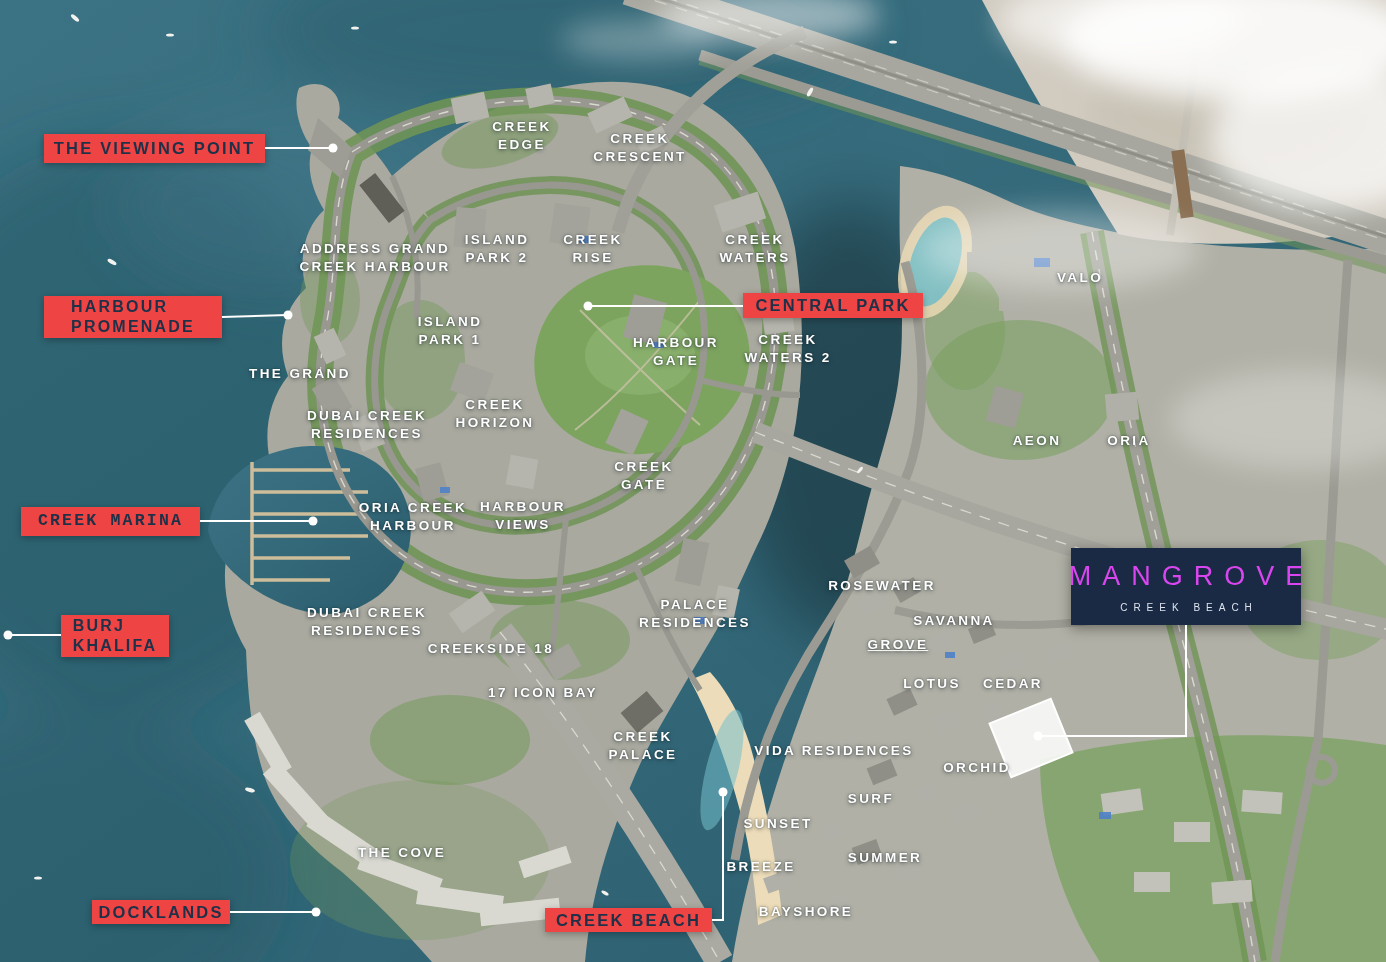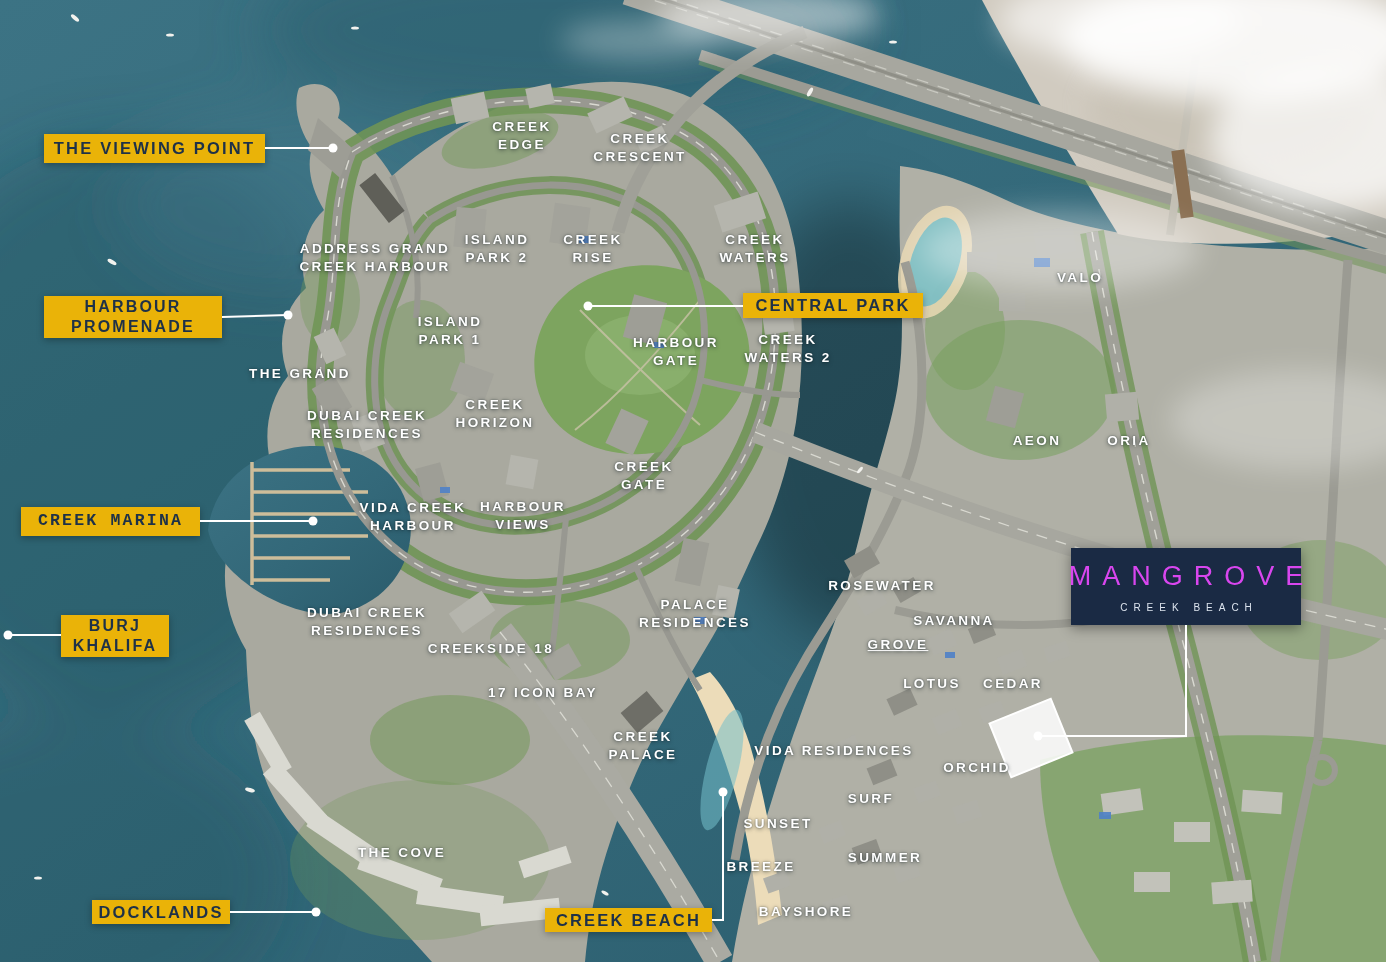--- a/index.html
+++ b/index.html
@@ -10,23 +10,23 @@
   svg.art{position:absolute;left:0;top:0;}
   #labels-layer{position:absolute;left:0;top:0;width:100%;height:100%;}
   #connector-svg{position:absolute;left:0;top:0;pointer-events:none;}
   .area-label{
     position:absolute;transform:translate(-50%,-50%);
     color:#ffffff;font-weight:700;font-size:13.5px;letter-spacing:2.4px;
     line-height:1.32;text-align:center;white-space:pre-line;
     text-shadow:0 1px 4px rgba(15,28,34,.6),0 0 2px rgba(15,28,34,.45);
   }
   .callout{
-    position:absolute;background:#eab308;color:#1e3148;
+    position:absolute;background:#ef4444;color:#1e3148;
     font-weight:700;font-size:16.5px;letter-spacing:2.2px;
-    display:flex;align-items:center;justify-content:center;text-align:center;
+    display:flex;align-items:center;justify-content:center;
     line-height:1.22;white-space:pre-line;
     box-shadow:0 2px 7px rgba(0,0,0,.3);
   }
   .logo-box{
     position:absolute;background:#1a2a44;color:#fff;
     display:flex;flex-direction:column;align-items:center;justify-content:center;
     gap:10px;box-shadow:0 3px 12px rgba(0,0,0,.4);
   }
   .logo-title{font-size:27px;font-weight:400;letter-spacing:11px;text-indent:11px;color:#d946ef;}
   .logo-sub{font-size:10px;font-weight:400;letter-spacing:6px;text-indent:6px;color:#dde4ee;}
@@ -280,21 +280,21 @@
 WATERS 2</div>
       <div class="area-label" style="left: 300px; top: 374px;">THE GRAND</div>
       <div class="area-label" style="left: 367px; top: 425px;">DUBAI CREEK
 RESIDENCES</div>
       <div class="area-label" style="left: 495px; top: 414px;">CREEK
 HORIZON</div>
       <div class="area-label" style="left: 1037px; top: 441px;">AEON</div>
       <div class="area-label" style="left: 1129px; top: 441px;">ORIA</div>
       <div class="area-label" style="left: 644px; top: 476px;">CREEK
 GATE</div>
-      <div class="area-label" style="left: 413px; top: 517px;">VIDA CREEK
+      <div class="area-label" style="left: 413px; top: 517px;">ORIA CREEK
 HARBOUR</div>
       <div class="area-label" style="left: 523px; top: 516px;">HARBOUR
 VIEWS</div>
       <div class="area-label" style="left: 882px; top: 586px;">ROSEWATER</div>
       <div class="area-label" style="left: 954px; top: 621px;">SAVANNA</div>
       <div class="area-label" style="left: 367px; top: 622px;">DUBAI CREEK
 RESIDENCES</div>
       <div class="area-label" style="left: 898px; top: 645px; text-decoration: underline;">GROVE</div>
       <div class="area-label" style="left: 491px; top: 649px; text-align: center;">CREEKSIDE 18</div>
       <div class="area-label" style="left: 932px; top: 684px;">LOTUS</div>

